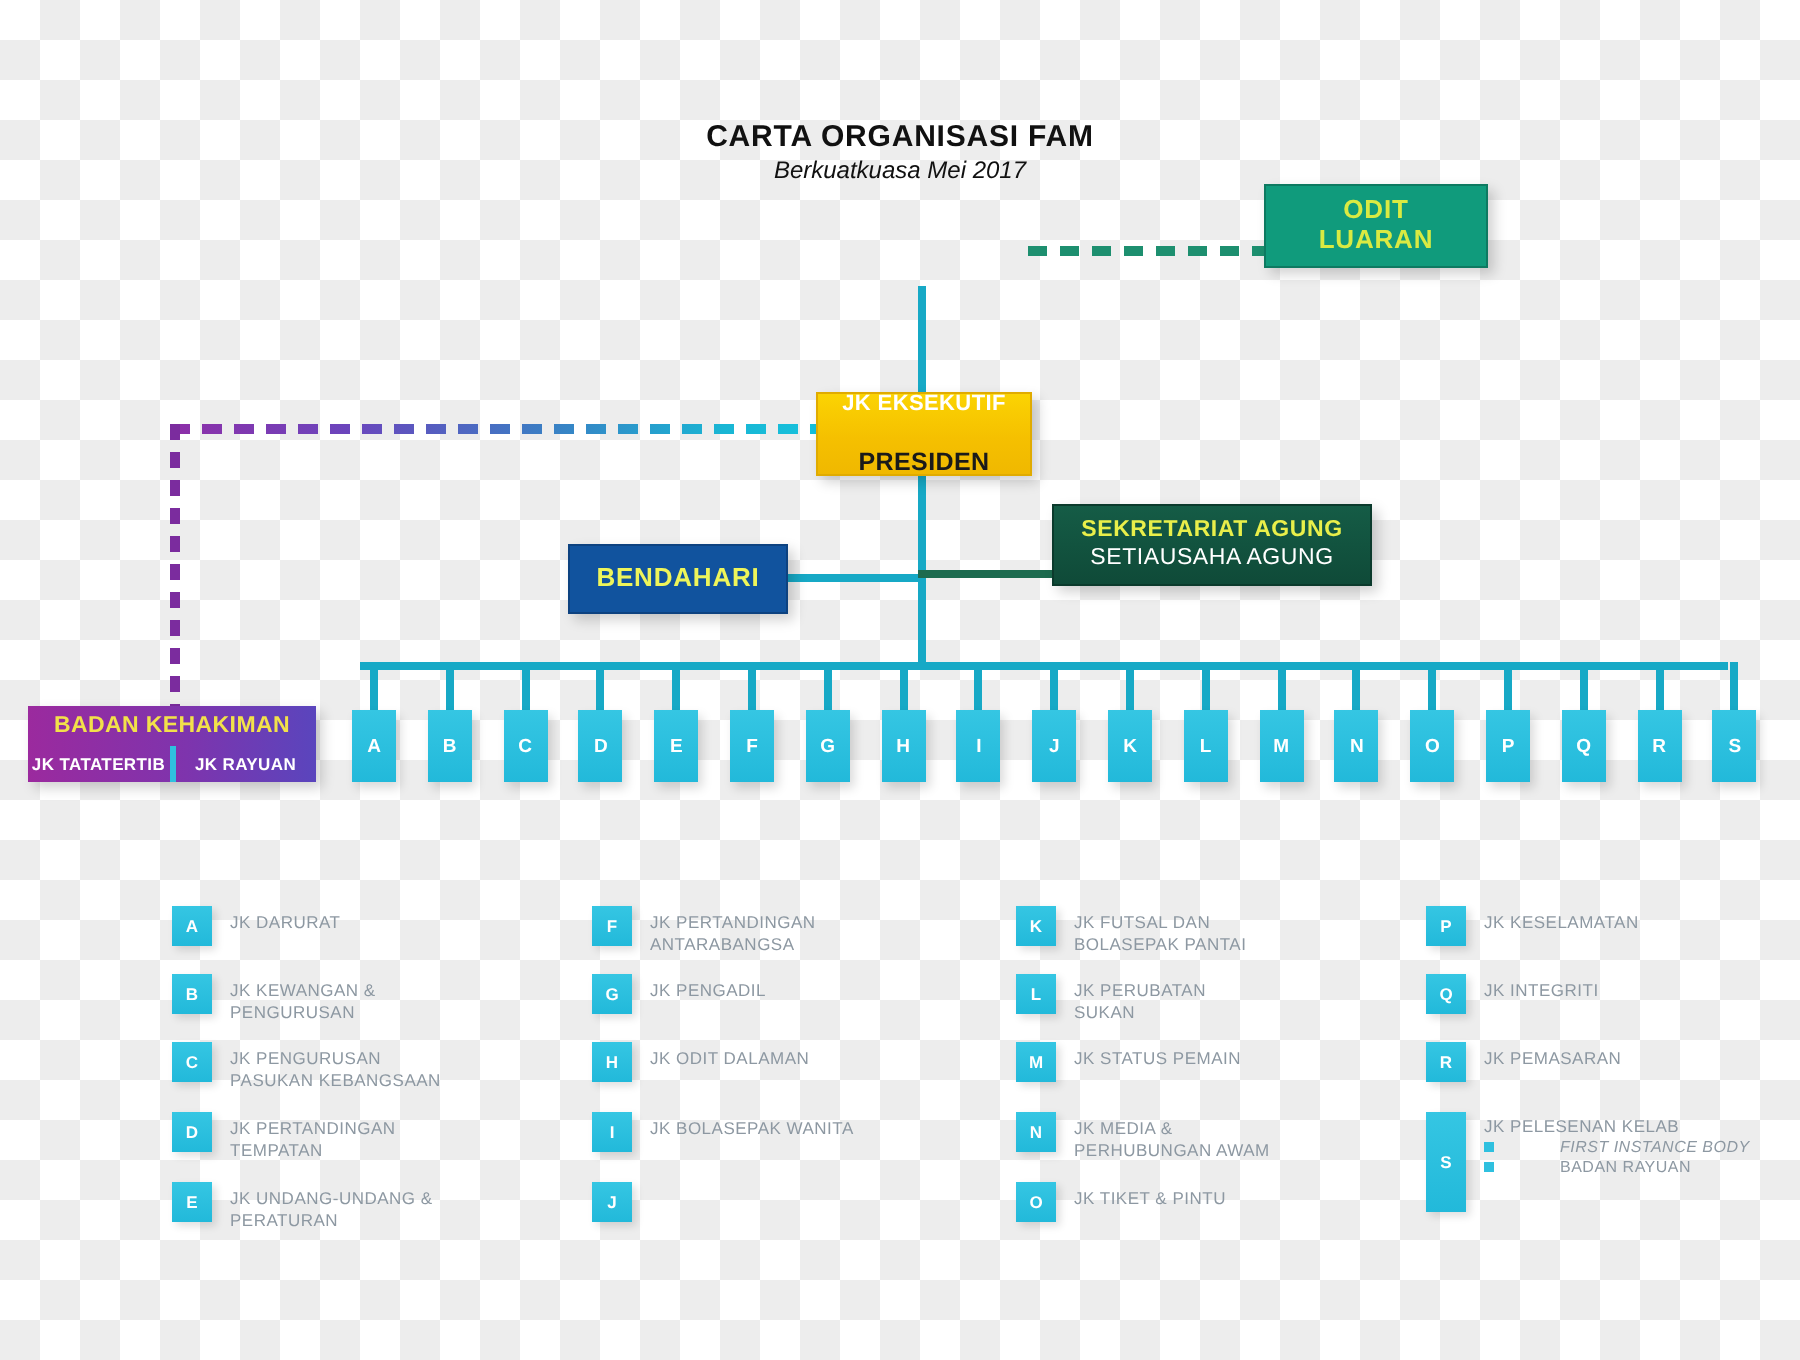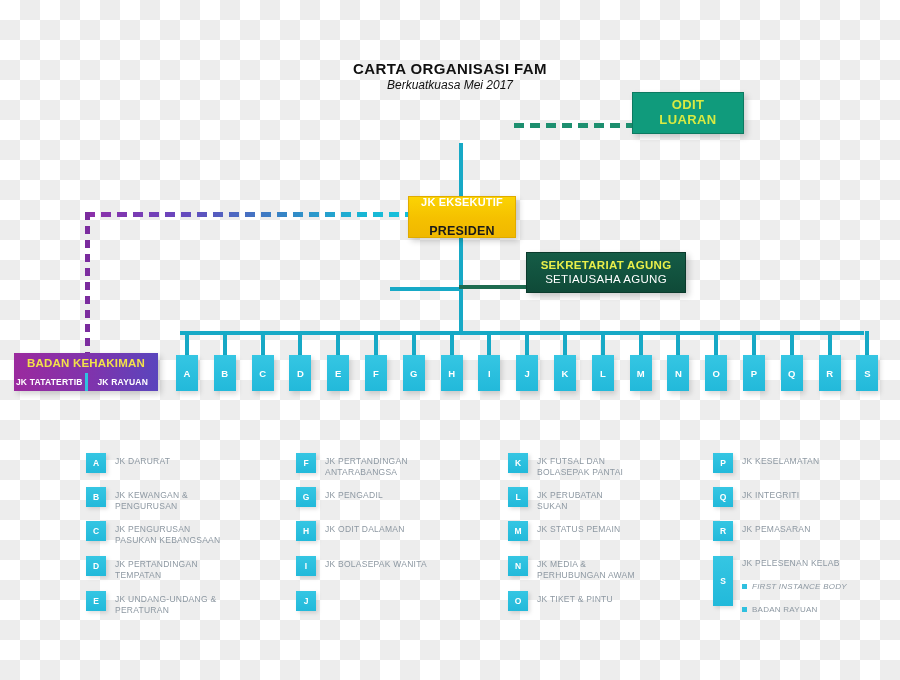--- a/index.html
+++ b/index.html
@@ -126,21 +126,21 @@
     display:flex;align-items:center;justify-content:center;
     color:#ffffff;font-size:8.5px;font-weight:bold;
   }
   .legend-key.tall{height:50px;}
   .legend-text{
     margin-left:9px;font-size:8.5px;color:#8d98a2;line-height:1.35;
     letter-spacing:.25px;white-space:pre-line;padding-top:3px;
   }
   .legend-sub{margin-left:9px;padding-top:2px;}
   .legend-sub .ltitle{font-size:8.5px;color:#8d98a2;letter-spacing:.25px;}
-  .legend-sub .lrow{display:flex;align-items:center;margin-top:14px;}
+  .legend-sub .lrow{display:flex;align-items:center;margin-top:1px;gap:28px;}
   .legend-sub .bullet{width:5px;height:5px;background:#2fc0df;margin-right:5px;flex:0 0 5px;}
   .legend-sub .ltxt{font-size:8px;color:#8d98a2;letter-spacing:.25px;}
   .legend-sub .ltxt.italic{font-style:italic;}
 </style>
 </head>
 <body>
 
 <div class="stage">
 
   <div class="abs" id="chart-title">CARTA ORGANISASI FAM</div>
@@ -164,20 +164,23 @@
   <div class="box" id="odit-luaran-box">
     <span>ODIT</span>
     <span>LUARAN</span>
   </div>
 
   <div class="box" id="jk-eksekutif-box">
     <span class="l1">JK EKSEKUTIF</span>
     <span class="l2">PRESIDEN</span>
   </div>
 
+  <div class="box" id="bendahari-box">
+    <span>BENDAHARI</span>
+  </div>
 
   <div class="box" id="sekretariat-box">
     <span class="l1">SEKRETARIAT AGUNG</span>
     <span class="l2">SETIAUSAHA AGUNG</span>
   </div>
 
   <div id="badan-kehakiman-box" class="abs">
     <div id="badan-kehakiman-title">BADAN KEHAKIMAN</div>
     <div class="bk-sub-row">
       <div class="bk-sub">JK TATATERTIB</div>

